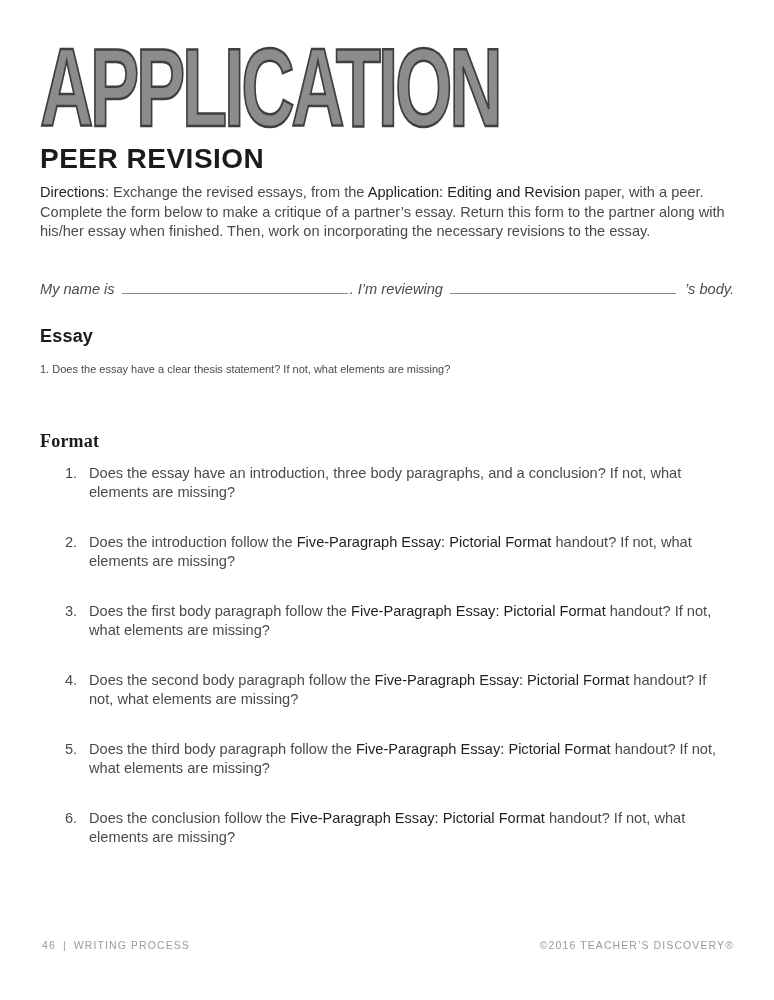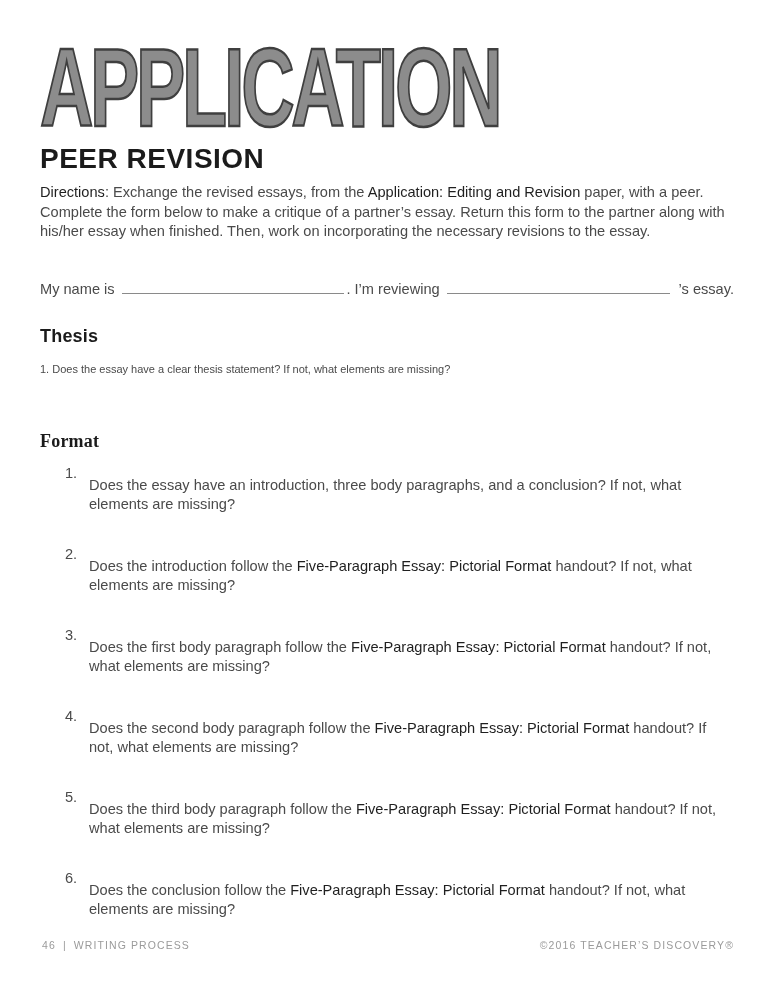--- a/index.html
+++ b/index.html
@@ -52,20 +52,21 @@
     font-weight:400;
     color:var(--bold-run);
   }
   .name-line{
     margin-top:37px;
     display:flex;
     align-items:baseline;
     font-size:14.6px;
     color:var(--body);
     width:694px;
+    font-style:italic;
   }
   .blank{
     flex:1 1 0;
     border-bottom:1.3px solid var(--blank-line);
     height:15px;
     margin:0 2px 0 7px;
     min-width:180px;
   }
   .name-suffix{margin-left:7px;}
   .section-heading{
@@ -93,21 +94,20 @@
   }
   .num{
     width:24px;
     margin-left:25px;
     flex:0 0 auto;
     text-align:left;
   }
   .q-text{
     flex:1 1 auto;
     max-width:636px;
-    margin-top:12px;
   }
   .footer{
     position:absolute;
     left:42px;right:40px;bottom:49px;
     display:flex;
     justify-content:space-between;
     align-items:baseline;
     font-size:10.5px;
     letter-spacing:1.1px;
     color:var(--footer);
@@ -127,24 +127,24 @@
 
   <h1 class="title">PEER REVISION</h1>
 
   <p class="directions"><span class="b">Directions</span><span>: Exchange the revised essays, from the </span><span class="b">Application: Editing and Revision</span><span> paper, with a peer. Complete the form below to make a critique of a partner’s essay. Return this form to the partner along with his/her essay when finished. Then, work on incorporating the necessary revisions to the essay.</span></p>
 
   <div class="name-line">
     <span>My name is</span>
     <span class="blank"></span>
     <span>. I’m reviewing</span>
     <span class="blank"></span>
-    <span class="name-suffix">’s essay.</span>
+    <span class="name-suffix">’s body.</span>
   </div>
 
-  <h2 class="section-heading thesis-heading">Thesis</h2>
+  <h2 class="section-heading thesis-heading">Essay</h2>
 
   <p class="thesis-question">1. Does the essay have a clear thesis statement? If not, what elements are missing?</p>
 
   <h2 class="section-heading format-heading">Format</h2>
 
   <div class="format-list">
 
   <div class="format-item">
       <span class="num">1.</span>
       <div class="q-text"><span>Does the essay have an introduction, three body paragraphs, and a conclusion? If not, what elements are missing?</span></div>

